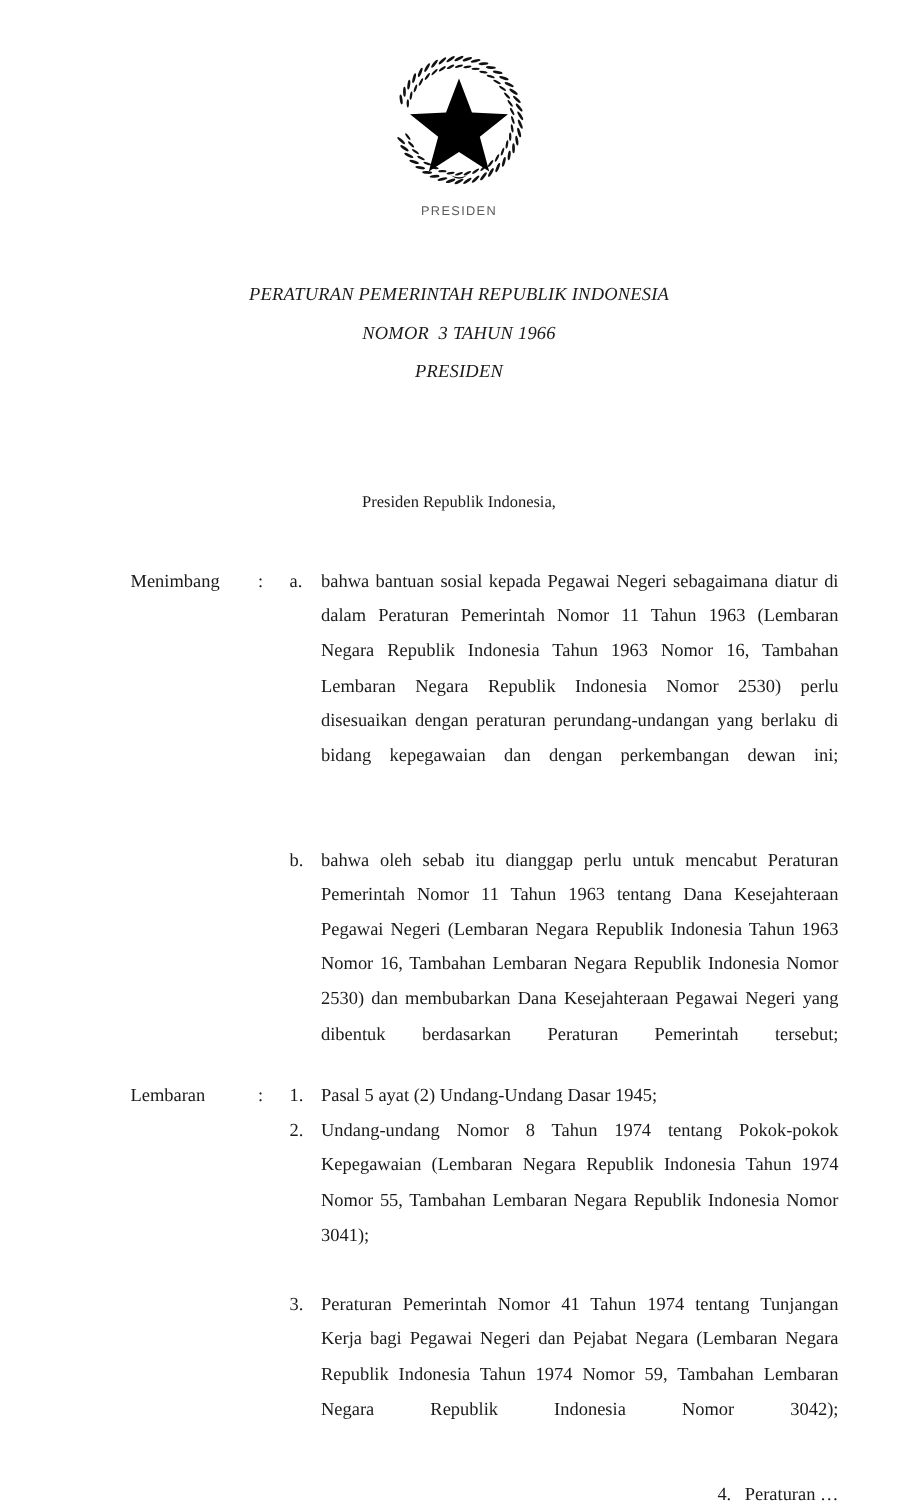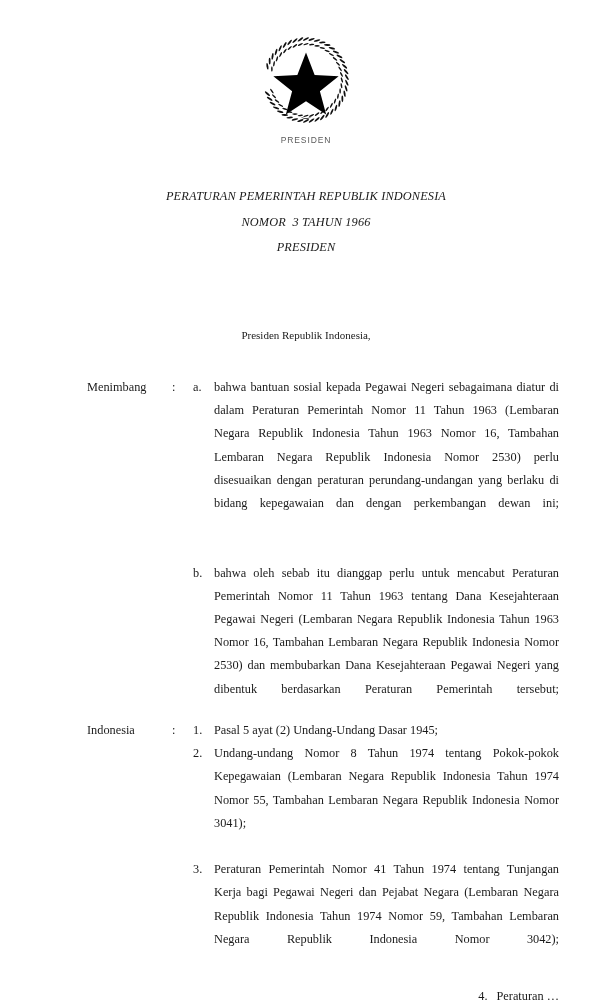--- a/index.html
+++ b/index.html
@@ -260,21 +260,21 @@
         <div class="item-marker">b.</div>
         <div class="item-text">bahwa oleh sebab itu dianggap perlu untuk mencabut Peraturan Pemerintah  Nomor 11 Tahun 1963 tentang Dana Kesejahteraan Pegawai Negeri (Lembaran Negara Republik Indonesia Tahun 1963 Nomor 16, Tambahan Lembaran Negara Republik Indonesia Nomor 2530) dan membubarkan Dana Kesejahteraan Pegawai Negeri yang dibentuk berdasarkan Peraturan Pemerintah tersebut;</div>
       </div>
 
     </div>
   </div>
 </div>
 
 <div class="clause" id="clause-mengingat">
   <div class="clause-row">
-    <div class="clause-label">Indonesia</div>
+    <div class="clause-label">Lembaran</div>
     <div class="clause-colon">:</div>
     <div class="clause-items">
 
       <div class="clause-item">
         <div class="item-marker">1.</div>
         <div class="item-text no-justify">Pasal 5 ayat (2) Undang-Undang Dasar 1945;</div>
       </div>
 
       <div class="clause-item">
         <div class="item-marker">2.</div>

